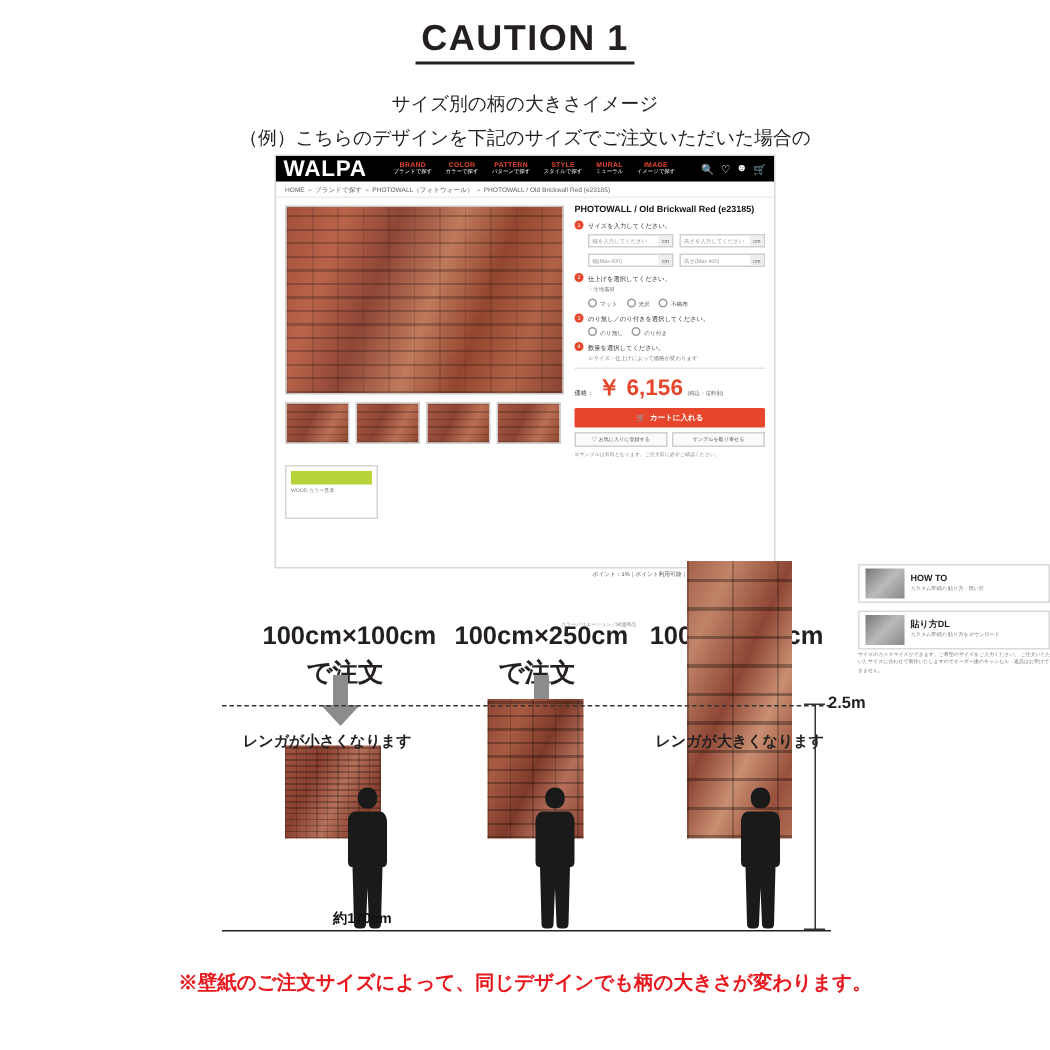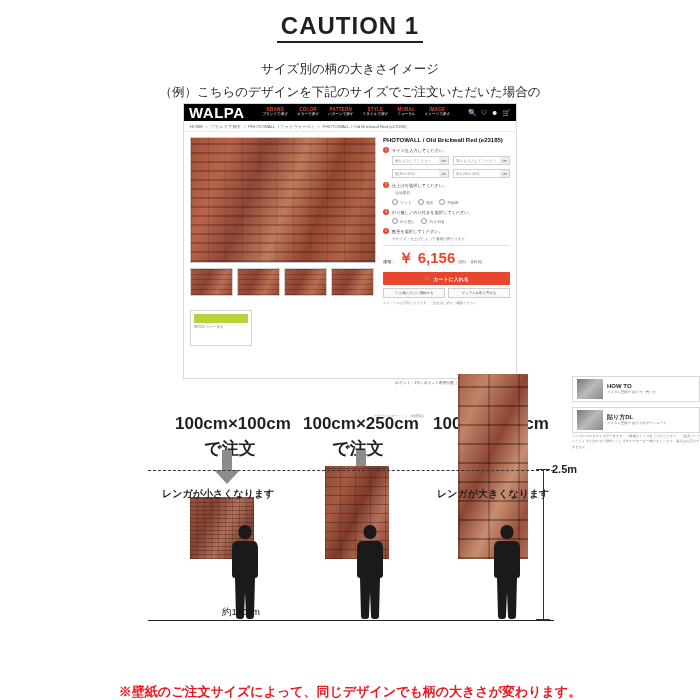--- a/index.html
+++ b/index.html
@@ -193,27 +193,27 @@
   }
 
   
   .person{position:absolute;}
   .pr1{left:228px;top:523px;width:34px;height:97px;}
   .pr2{left:352px;top:523px;width:36px;height:97px;}
   .pr3{left:489px;top:523px;width:36px;height:97px;}
   .person svg{width:100%;height:100%;display:block;}
 
   .htxt{
-    position:absolute;left:222px;top:606px;font-size:9.5px;font-weight:normal;color:#111;
+    position:absolute;left:222px;top:606px;font-size:9.5px;font-weight:bold;color:#111;
   }
 
   
   .warn{
     position:absolute;left:0;width:700px;text-align:center;
-    color:#e8191e;font-weight:bold;font-size:13px;margin-top:37px;
+    color:#e8191e;font-weight:bold;font-size:13px;
   }
   .w1{top:646px;}
   .w2{top:674px;}
 </style>
 </head>
 <body>
 
 <div class="page">
 
   <div class="title">

